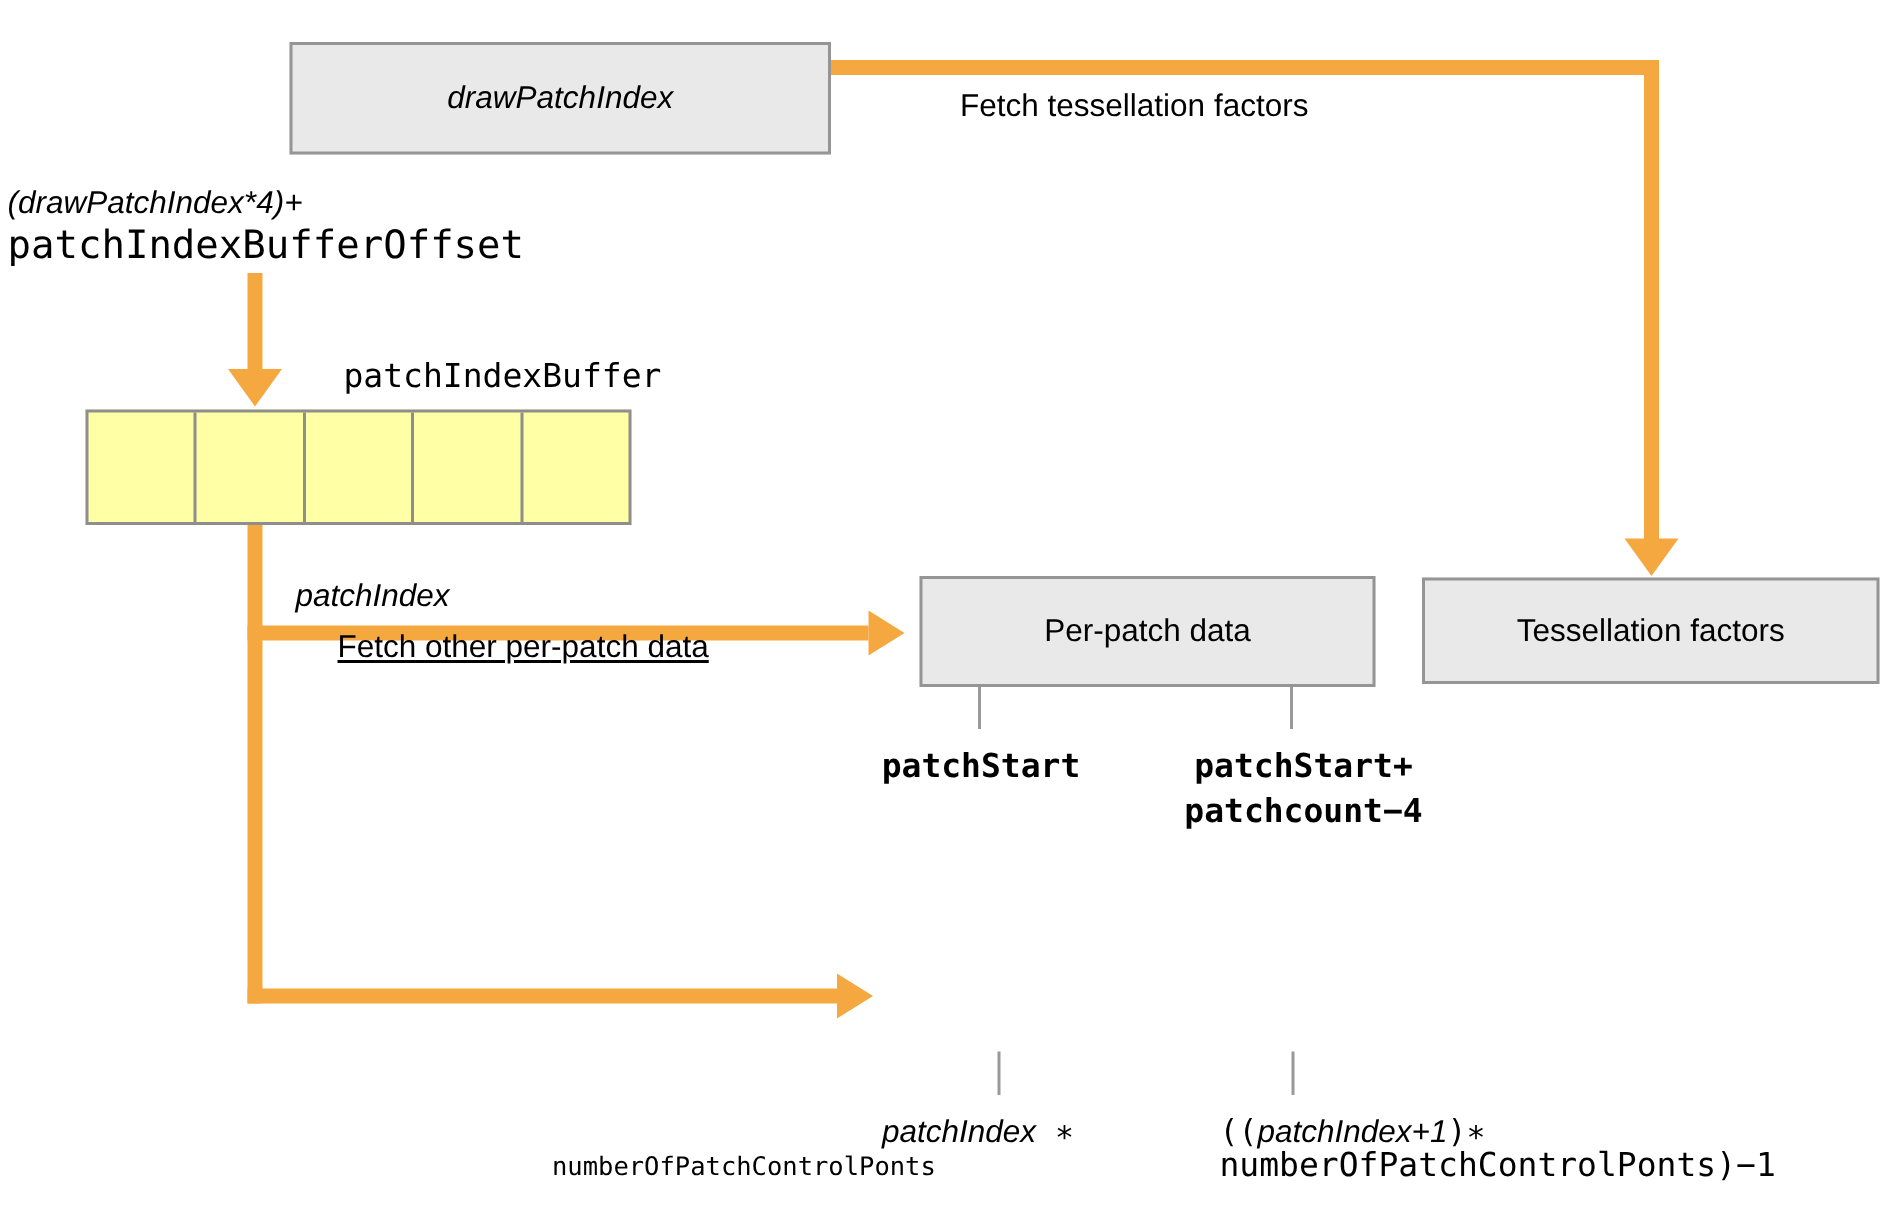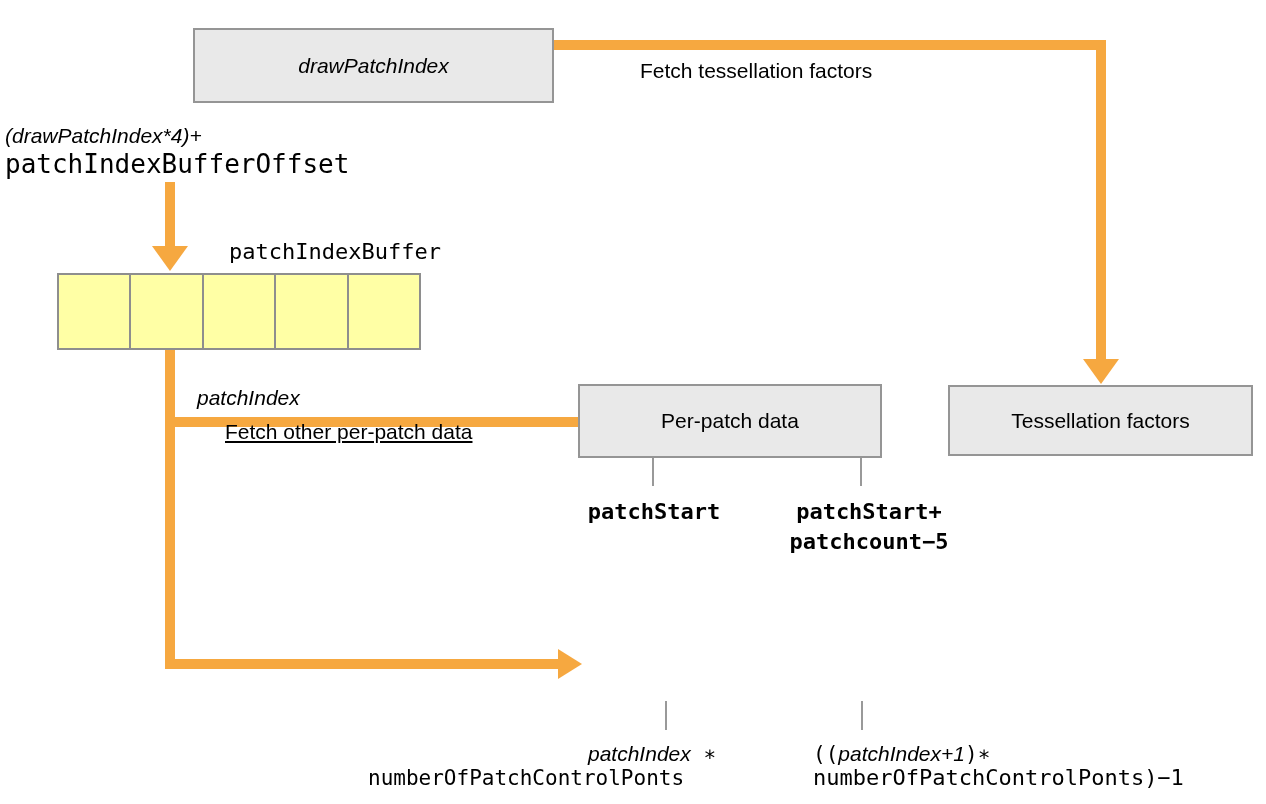--- a/index.html
+++ b/index.html
@@ -91,40 +91,40 @@
     <div class="buffer-cell"></div>
   </div>
 
   <div class="orange-seg" style="left:165px;top:350px;width:10px;height:319px;"></div>
 
   <div class="orange-seg" style="left:165px;top:417px;width:414px;height:10px;"></div>
   <div class="arrowhead-right" style="left:579px;top:407px;"></div>
   <div class="sans-label italic" style="left:197px;top:386px;">patchIndex</div>
   <div class="sans-label" style="left:225px;top:420px;text-decoration:underline;">Fetch other per-patch data</div>
 
-  <div class="node" style="left:578px;top:384px;width:304px;height:74px;">
+  <div class="node" style="left:613px;top:384px;width:304px;height:74px;">
     <span>Per-patch data</span>
   </div>
   <div class="tick" style="left:652px;top:458px;height:28px;"></div>
   <div class="tick" style="left:860px;top:458px;height:28px;"></div>
   <div class="mono-label two-line" style="left:554px;top:497px;width:200px;">patchStart</div>
   <div class="mono-label two-line" style="left:769px;top:497px;width:200px;">
     <div>patchStart+</div>
-    <div>patchcount−5</div>
+    <div>patchcount−4</div>
   </div>
 
   <div class="node" style="left:948px;top:385px;width:305px;height:71px;">
     <span>Tessellation factors</span>
   </div>
 
   <div class="orange-seg" style="left:165px;top:659px;width:393px;height:10px;"></div>
   <div class="arrowhead-right" style="left:558px;top:649px;"></div>
 
   <div class="tick" style="left:665px;top:701px;height:29px;"></div>
   <div class="tick" style="left:861px;top:701px;height:29px;"></div>
 
   <div class="mixed" style="left:588px;top:742px;"><span class="italic">patchIndex</span><span class="mono-part"> ∗</span></div>
-  <div class="mono-label" style="left:368px;top:766px;font-size:21px;">numberOfPatchControlPonts</div>
+  <div class="mono-label" style="left:368px;top:766px;font-size:17px;">numberOfPatchControlPonts</div>
 
   <div class="mixed" style="left:813px;top:742px;"><span class="mono-part">((</span><span class="italic">patchIndex+1</span><span class="mono-part">)∗</span></div>
   <div class="mono-label" style="left:813px;top:766px;">numberOfPatchControlPonts)−1</div>
 
 </div>
 
 </body></html>

